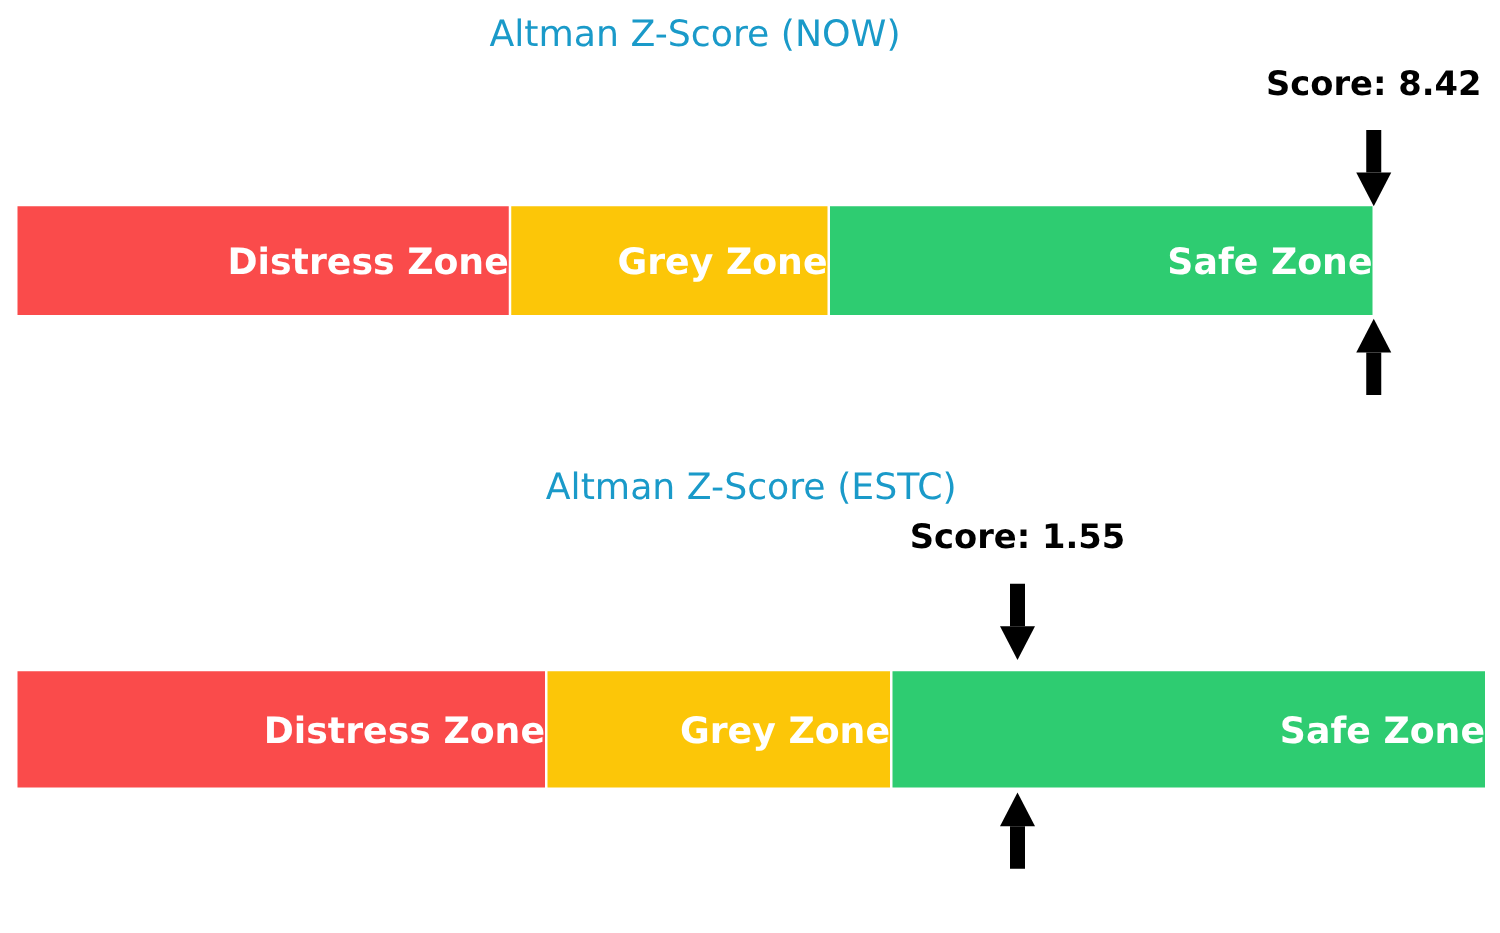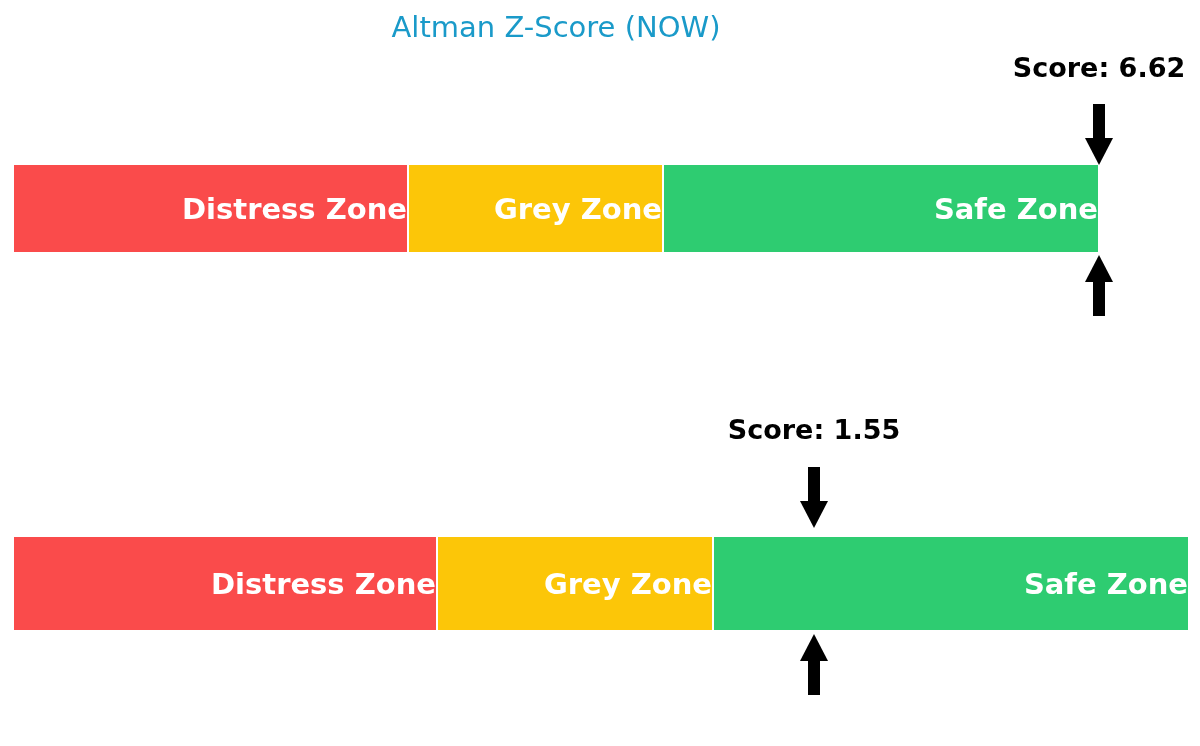--- a/index.html
+++ b/index.html
@@ -89,21 +89,21 @@
   .chart[data-chart="1"] .arrow.down { top: 467px; }
   .chart[data-chart="1"] .arrow.up   { top: 634px; }
 </style>
 </head>
 <body>
 
 <div class="canvas">
 
   <section class="chart" data-chart="0">
     <h2 class="title" style="color: rgb(26, 154, 201);">Altman Z-Score (NOW)</h2>
-    <div class="score marker-x" style="left: 1099px;">Score: 6.62</div>
+    <div class="score marker-x" style="left: 1099px;">Score: 8.42</div>
     <div class="arrow down marker-x" style="left: 1099px;">
       <div class="shaft"></div>
       <div class="head"></div>
     </div>
     <div class="bar">
       <div class="zone" style="width: 393px; background: rgb(250, 75, 75);">
         <span class="zone-label">Distress Zone</span>
       </div>
       <div class="zone" style="width: 253px; background: rgb(252, 198, 8);">
         <span class="zone-label">Grey Zone</span>
@@ -112,20 +112,21 @@
         <span class="zone-label">Safe Zone</span>
       </div>
     </div>
     <div class="arrow up marker-x" style="left: 1099px;">
       <div class="head"></div>
       <div class="shaft"></div>
     </div>
   </section>
 
   <section class="chart" data-chart="1">
+    <h2 class="title" style="color: rgb(26, 154, 201);">Altman Z-Score (ESTC)</h2>
     <div class="score marker-x" style="left: 814px;">Score: 1.55</div>
     <div class="arrow down marker-x" style="left: 814px;">
       <div class="shaft"></div>
       <div class="head"></div>
     </div>
     <div class="bar">
       <div class="zone" style="width: 422px; background: rgb(250, 75, 75);">
         <span class="zone-label">Distress Zone</span>
       </div>
       <div class="zone" style="width: 274px; background: rgb(252, 198, 8);">

